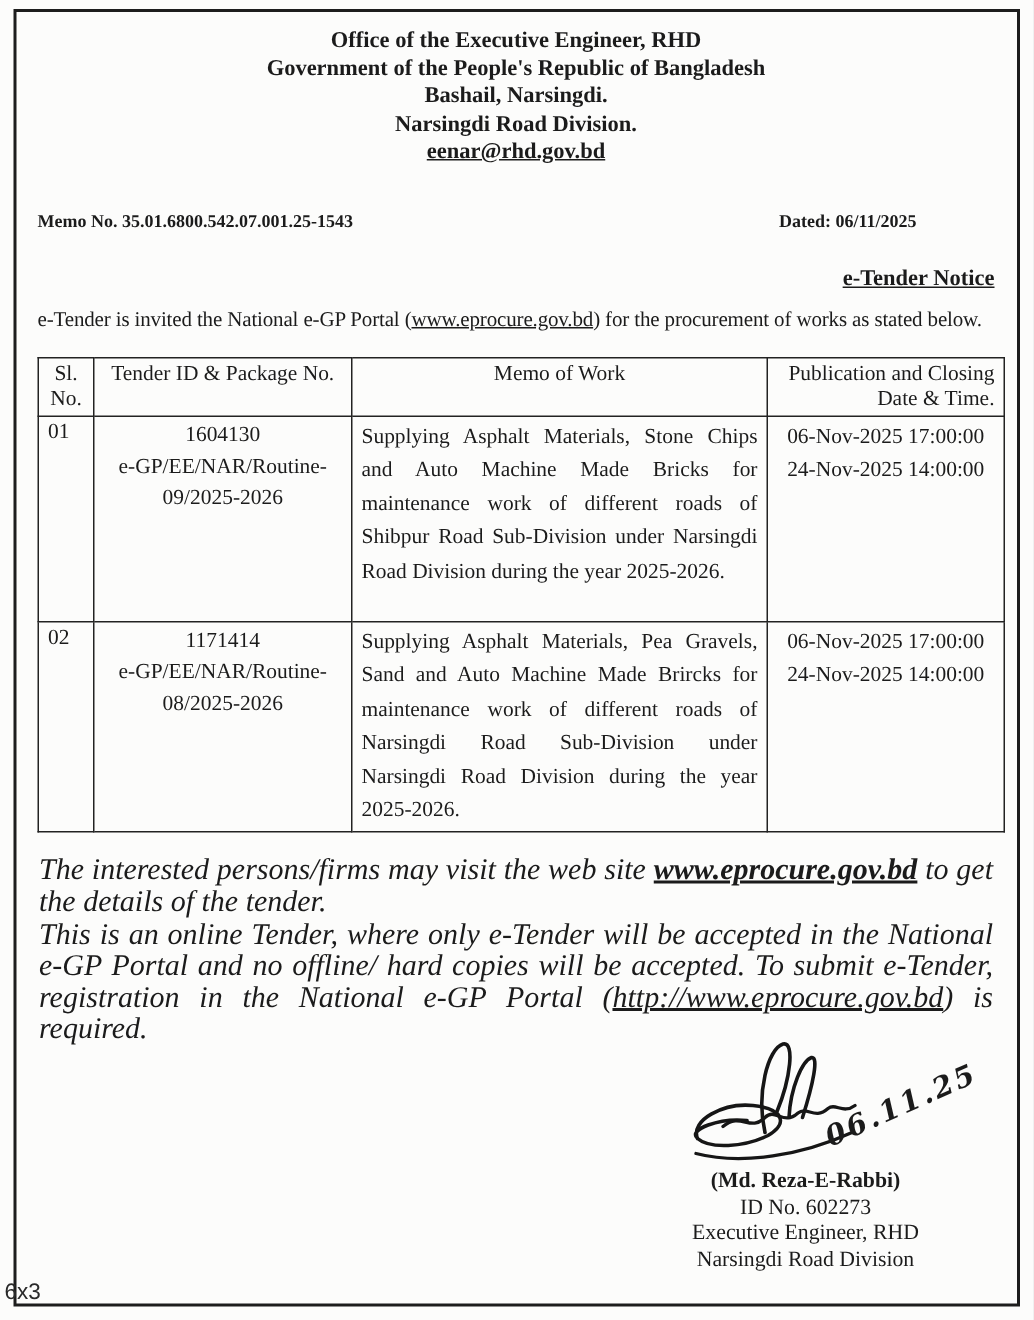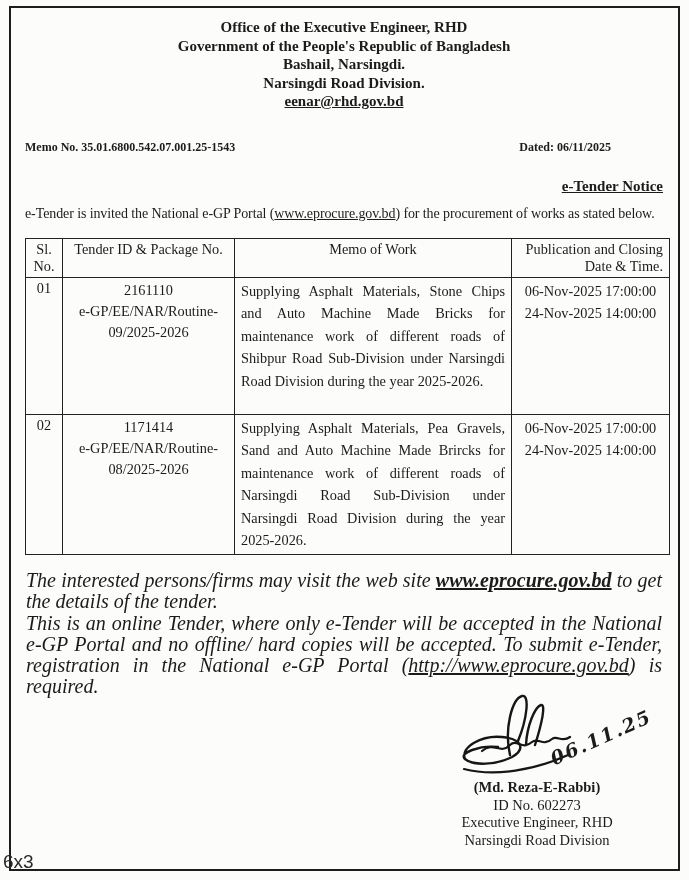--- a/index.html
+++ b/index.html
@@ -44,21 +44,21 @@
     font-weight: normal;
   }
   col.c-sl { width: 37px; }
   col.c-id { width: 172px; }
   col.c-work { width: 277px; }
   col.c-pub { width: 158px; }
   th.h-sl { text-align: center; }
   th.h-id, th.h-work { text-align: center; }
   th.h-pub { text-align: right; }
   tr.data-row { height: 137px; }
-  td.sl-cell { text-align: center; vertical-align: middle; }
+  td.sl-cell { text-align: left; vertical-align: middle; }
   td.id-cell { text-align: center; vertical-align: middle; line-height: 21px; }
   td.work-cell { text-align: justify; line-height: 22.6px; padding: 2px 8px 2px 7px; }
   td.pub-cell { line-height: 22px; padding-top: 3px; text-align: center; }
 
   .para { font-size: 20px; line-height: 21px; text-align: justify; margin: 1px; font-style: italic; }
   .para-block { margin-top: 15px; }
   .para-gap { margin-top: 13px; }
   .nowrap { white-space: nowrap; }
 
   .sig-block {
@@ -72,21 +72,21 @@
     position: absolute; right: 6px; top: 38px;
     font-size: 19px; font-style: italic; font-weight: bold;
     transform: rotate(-24deg); letter-spacing: 2px;
     font-family: "DejaVu Serif", serif;
   }
   .sig-name { font-weight: bold; }
 
   .plate-label {
     position: absolute; left: 3px; bottom: 9px;
     font-family: "Liberation Sans", sans-serif;
-    font-size: 19px; color: #2a2a2a; line-height: 19px;
+    font-size: 15px; color: #2a2a2a; line-height: 19px;
     background: transparent;
     margin-top: 28px;
   }
 </style>
 </head>
 <body>
 
 <div class="page">
   <div class="frame">
 
@@ -119,21 +119,21 @@
           <th class="h-sl">Sl. No.</th>
           <th class="h-id">Tender ID &amp; Package No.</th>
           <th class="h-work">Memo of Work</th>
           <th class="h-pub">Publication and Closing Date &amp; Time.</th>
         </tr>
       </thead>
       <tbody>
         <tr class="data-row">
           <td class="sl-cell">01</td>
           <td class="id-cell">
-            <div>2161110</div>
+            <div>1604130</div>
             <div>e-GP/EE/NAR/Routine-09/2025-2026</div>
           </td>
           <td class="work-cell">Supplying Asphalt Materials, Stone Chips and Auto Machine Made Bricks for maintenance work of different roads of Shibpur Road Sub-Division under Narsingdi Road Division during the year 2025-2026.</td>
           <td class="pub-cell">
             <div class="nowrap">06-Nov-2025 17:00:00</div>
             <div class="nowrap">24-Nov-2025 14:00:00</div>
           </td>
         </tr>
         <tr class="data-row">
           <td class="sl-cell">02</td>

